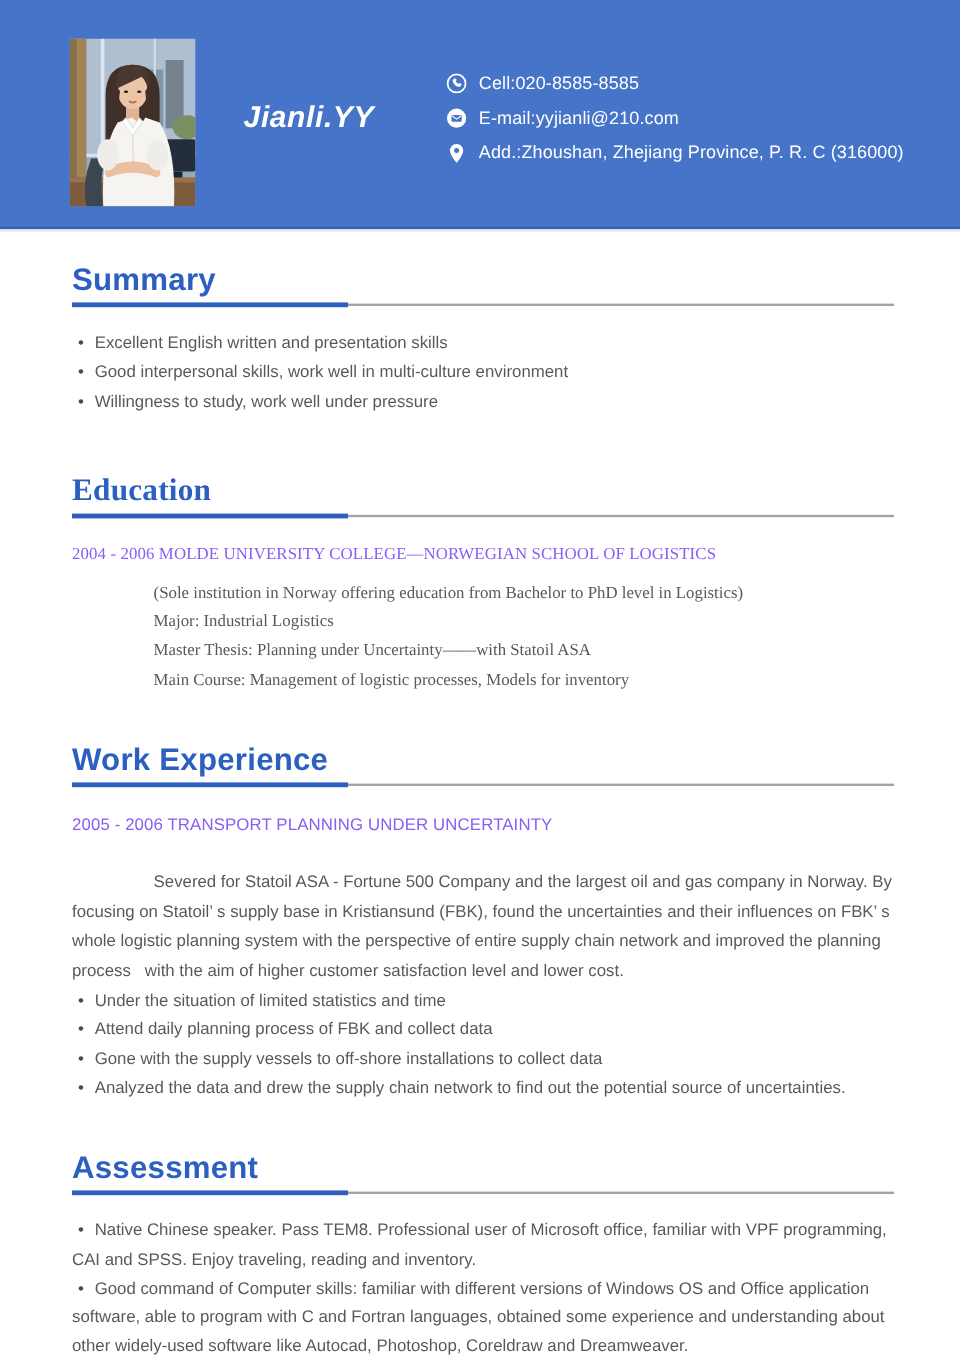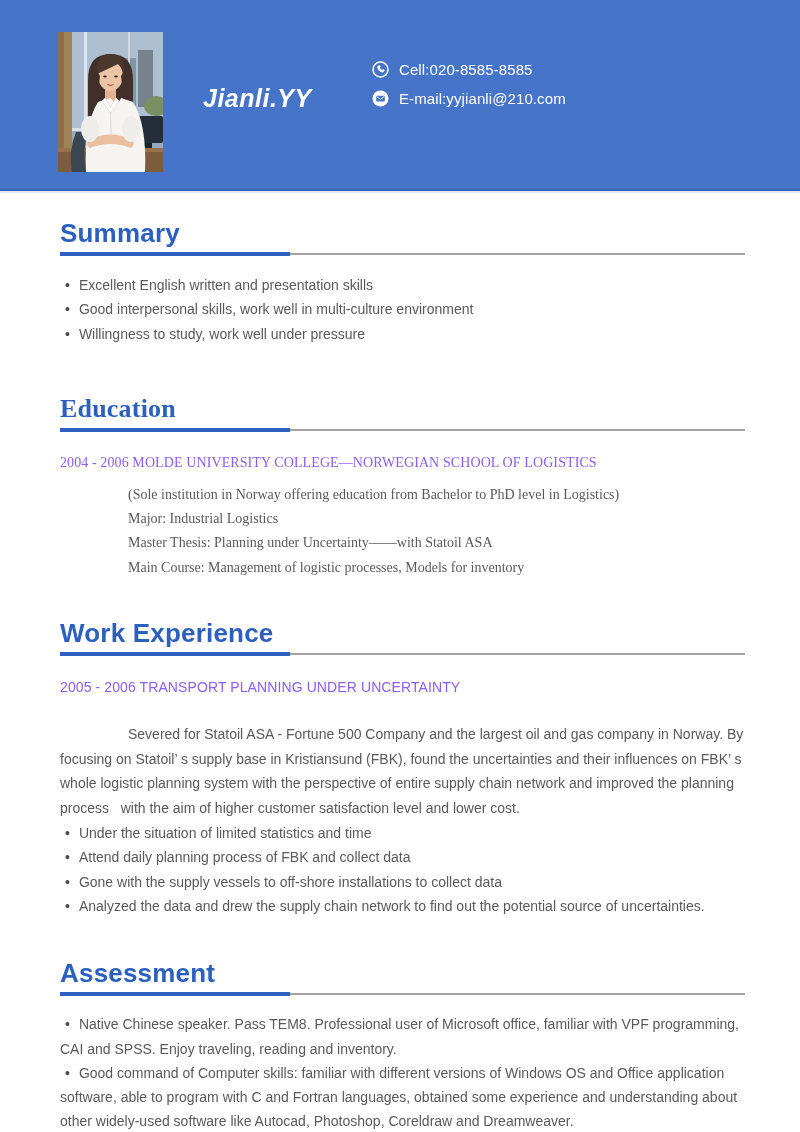--- a/index.html
+++ b/index.html
@@ -146,20 +146,27 @@
       <span class="ctext">Cell:020-8585-8585</span>
     </div>
     <div class="contact-row">
       <svg class="cicon" viewBox="0 0 17 17">
         <circle cx="8.5" cy="8.5" r="8" fill="#ffffff"></circle>
         <rect x="4.2" y="5.8" width="8.6" height="5.6" rx="0.9" fill="#4674C8"></rect>
         <path d="M4.7 6.5l3.8 2.8 3.8-2.8" fill="none" stroke="#ffffff" stroke-width="0.9"></path>
       </svg>
       <span class="ctext">E-mail:yyjianli@210.com</span>
     </div>
+    <div class="contact-row">
+      <svg class="cicon" viewBox="0 0 17 17">
+        <path d="M8.5 0.9c-3.1 0-5.5 2.4-5.5 5.5 0 4.1 5.5 10.2 5.5 10.2s5.5-6.1 5.5-10.2c0-3.1-2.4-5.5-5.5-5.5z" fill="#ffffff"></path>
+        <circle cx="8.5" cy="6.4" r="2.1" fill="#4674C8"></circle>
+      </svg>
+      <span class="ctext">Add.:Zhoushan, Zhejiang Province, P. R. C (316000)</span>
+    </div>
   </div>
 </div>
 
 <div class="section sec-summary">
   <div class="section-title">Summary</div>
   <div class="rule">
     <div class="rule-blue"></div>
     <div class="rule-gray"></div>
   </div>
   <div class="bullets">

